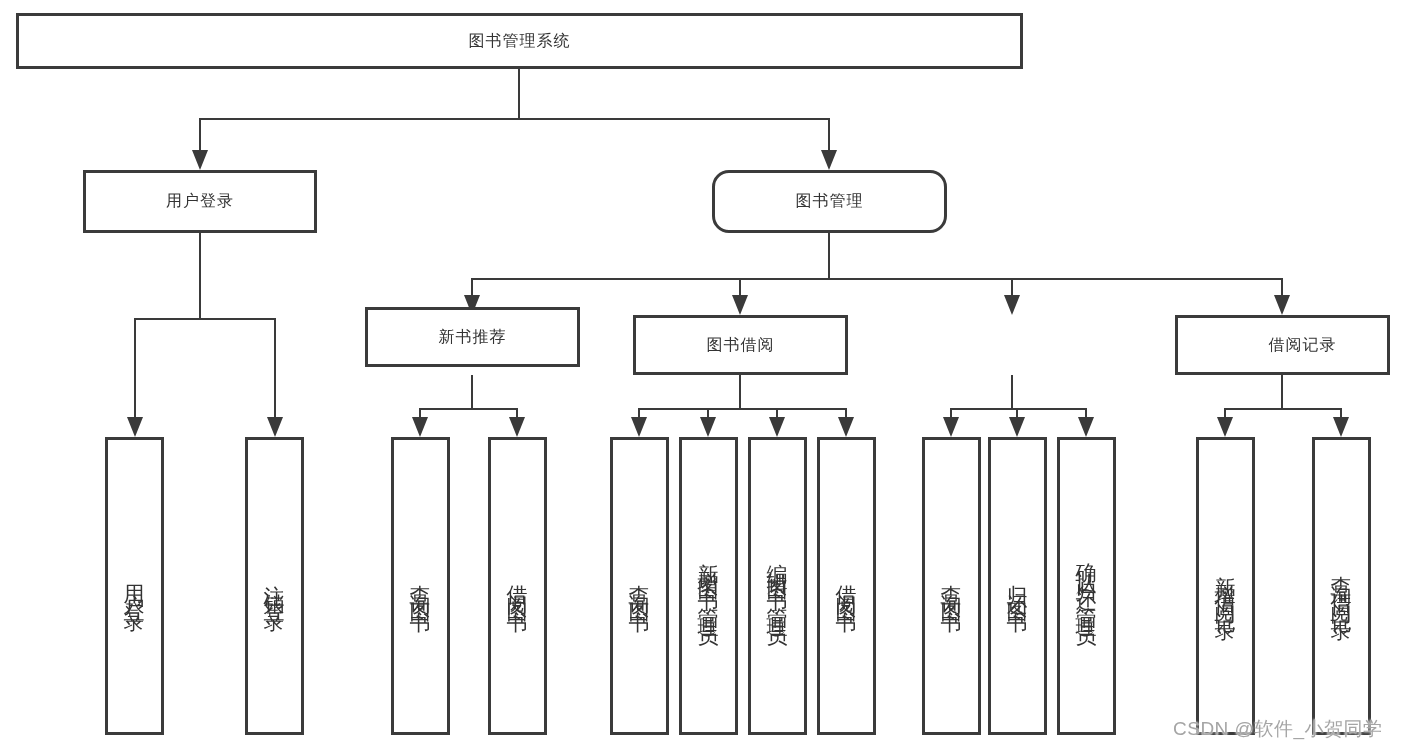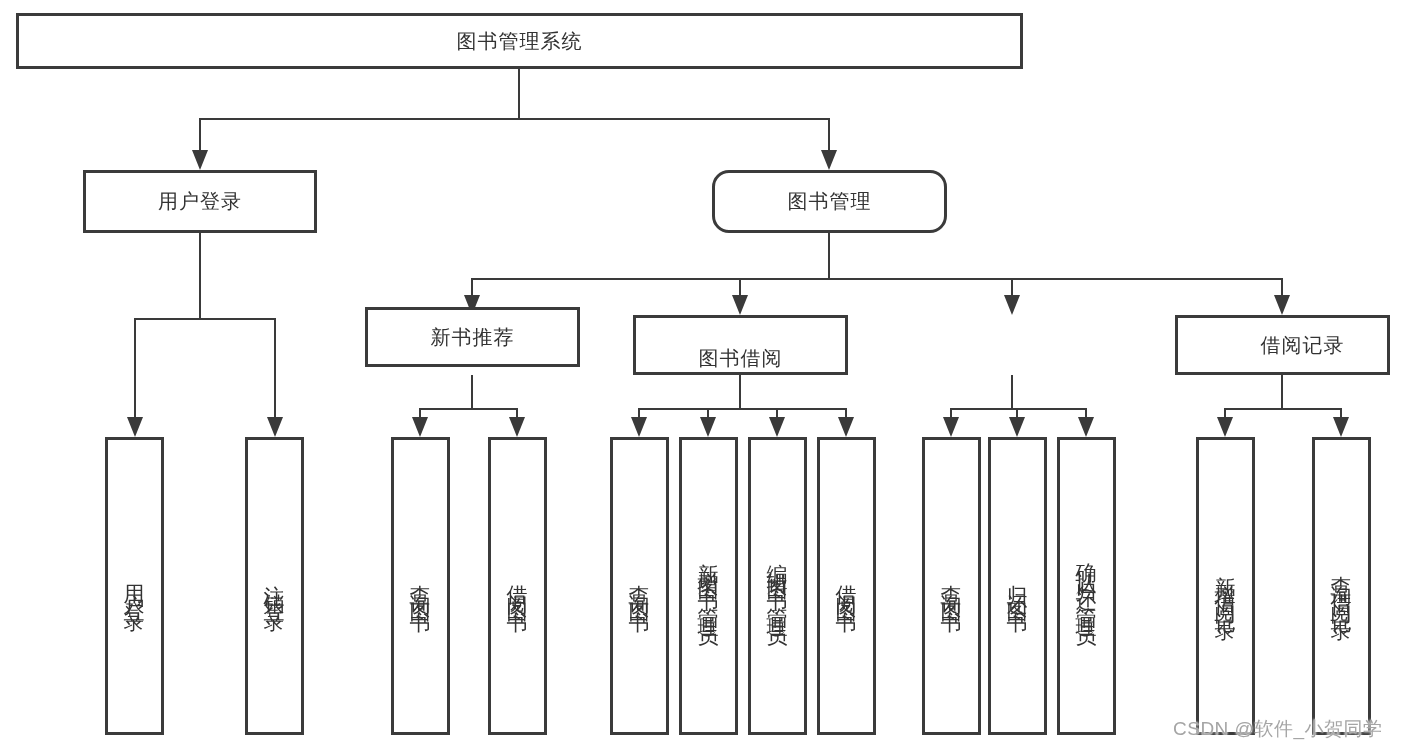--- a/index.html
+++ b/index.html
@@ -3,21 +3,21 @@
 <meta charset="utf-8">
 <style>
   html,body{margin:0;padding:0;background:#fff;}
   .canvas{
     position:relative;width:1405px;height:747px;background:#fff;overflow:hidden;
     font-family:"Liberation Sans","DejaVu Sans",sans-serif;color:#333;
   }
   .box{
     position:absolute;box-sizing:border-box;border:3px solid #3b3b3b;background:#fff;
     display:flex;align-items:center;justify-content:center;
-    font-size:20px;letter-spacing:1px;color:#333;
+    font-size:16px;letter-spacing:1px;color:#333;
   }
   .vbox{
     position:absolute;box-sizing:border-box;border:3px solid #3b3b3b;background:#fff;
     writing-mode:vertical-rl;text-orientation:mixed;text-align:center;
     font-size:21px;letter-spacing:9px;line-height:53px;color:#333;
   }
   .hline,.vline{position:absolute;background:#3a3a3a;}
   .hline{height:2px;}
   .vline{width:2px;}
   .arrow{
@@ -68,21 +68,21 @@
   <div class="vline" style="left:739px;top:278px;height:17px;"></div>
   <div class="arrow" style="left:732px;top:295px;"></div>
   <div class="vline" style="left:1011px;top:278px;height:17px;"></div>
   <div class="arrow" style="left:1004px;top:295px;"></div>
   <div class="vline" style="left:1281px;top:278px;height:17px;"></div>
   <div class="arrow" style="left:1274px;top:295px;"></div>
 
   <div class="box" style="left:365px;top:307px;width:215px;height:60px;">
     <span>新书推荐</span>
   </div>
-  <div class="box" style="left:633px;top:315px;width:215px;height:60px;align-items:flex-end;">
+  <div class="box" style="left:633px;top:315px;width:215px;height:60px;">
     <span>图书借阅</span>
   </div>
   <div class="box" style="left:1175px;top:315px;width:215px;height:60px;padding-left:40px;">
     <span>借阅记录</span>
   </div>
 
   <div class="vline" style="left:471px;top:375px;height:33px;"></div>
   <div class="hline" style="left:420px;top:408px;width:98px;"></div>
   <div class="vline" style="left:419px;top:408px;height:9px;"></div>
   <div class="arrow" style="left:412px;top:417px;"></div>

